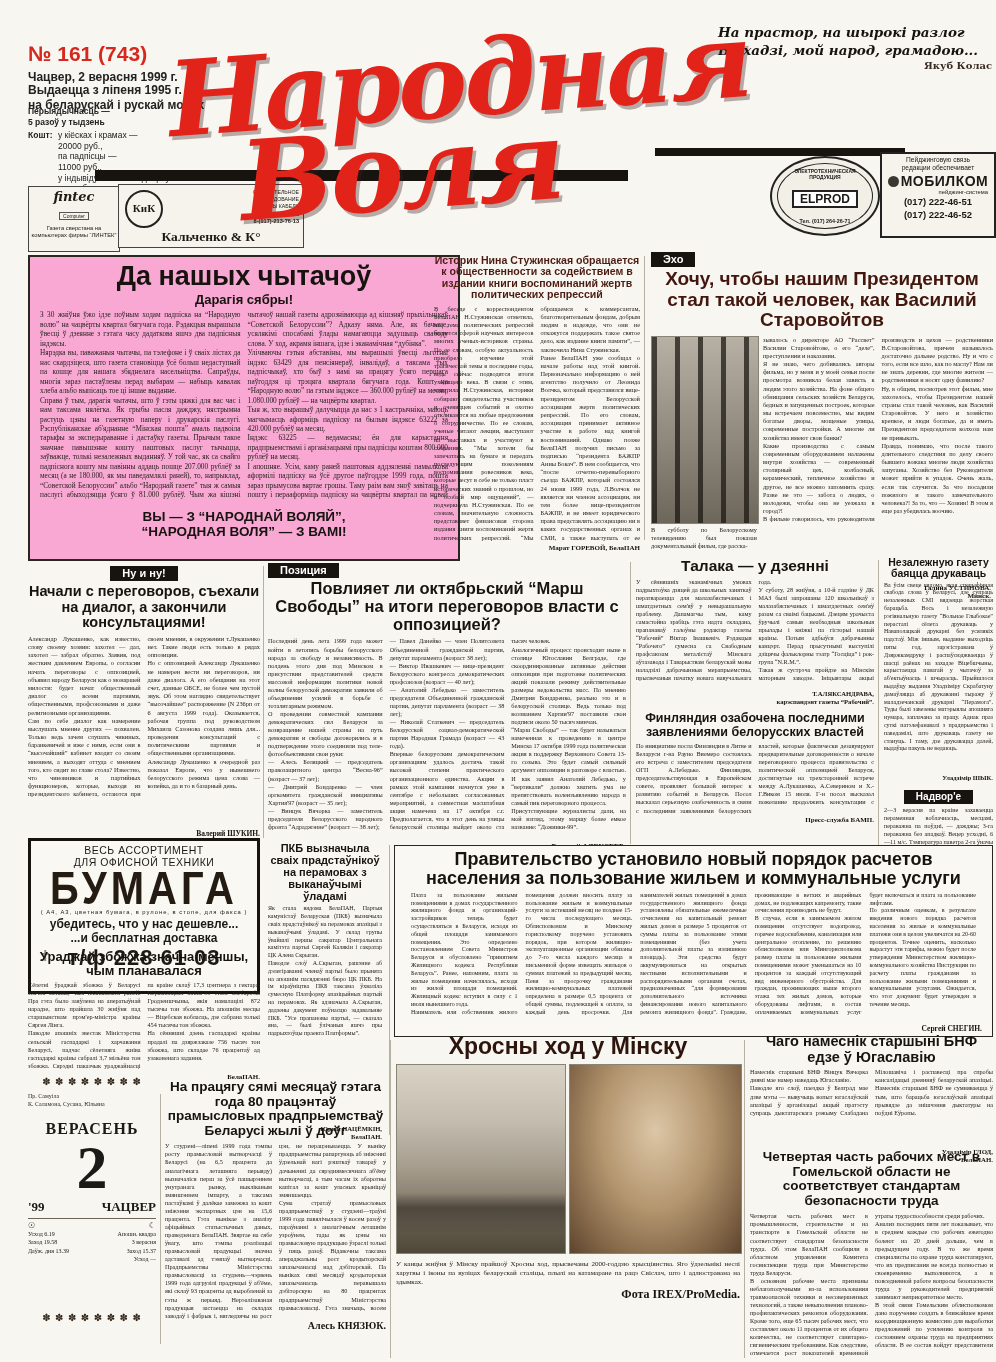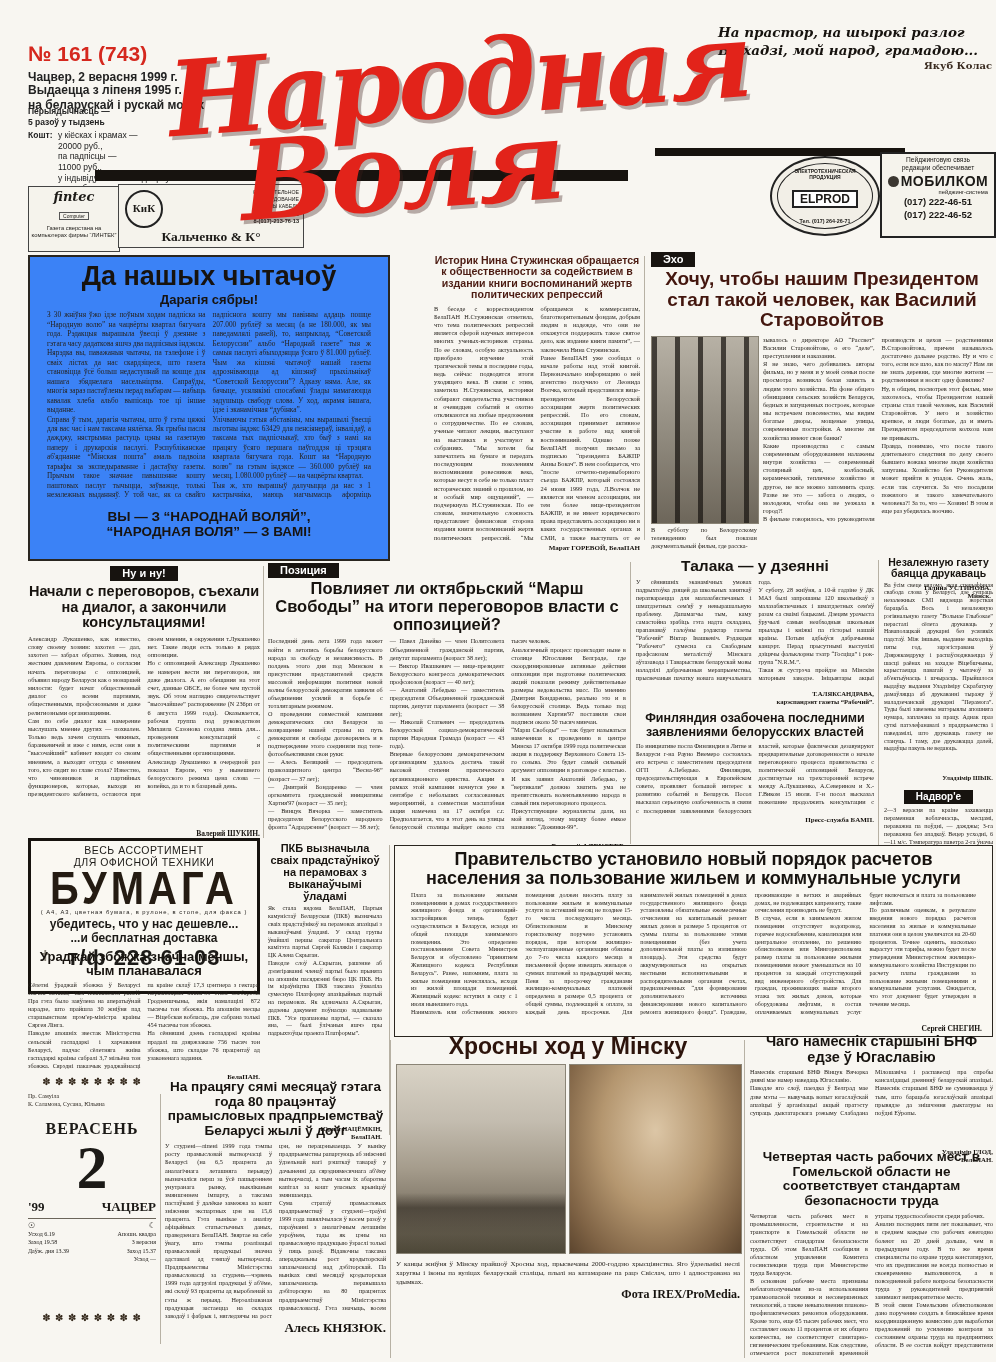--- a/index.html
+++ b/index.html
@@ -80,21 +80,21 @@
 редакции обеспечивает</div>
     <div style="display:flex;align-items:center;justify-content:center;gap:2px;margin-top:1px;">
       <span style="width:11px;height:11px;border-radius:50%;background:#3b3731;display:inline-block;"></span>
       <span class="smallsans" style="font-weight:bold;font-size:14px;letter-spacing:.5px;">МОБИЛКОМ</span>
     </div>
     <div class="smallsans" style="font-size:5.8px;text-align:right;padding-right:6px;">пейджинг-система</div>
     <div class="smallsans" style="font-size:9.5px;font-weight:bold;white-space:pre-line;line-height:1.3;margin-top:1px;">(017) 222-46-51
 (017) 222-46-52</div>
   </div>
 
-  <div class="b" style="left:28px;top:255px;width:362px;height:306px;border:2px solid #2a2620;background:#3b82f6;padding:5px 17px;box-sizing:border-box;">
+  <div class="b" style="left:28px;top:255px;width:432px;height:306px;border:2px solid #2a2620;background:#f9a8d4;padding:5px 10px;box-sizing:border-box;">
     <div class="h" style="font-size:27px;">Да нашых чытачоў</div>
     <div class="h" style="font-size:13px;margin-top:2px;">Дарагія сябры!</div>
     <div class="t c2" style="font-size:7.3px;height:196px;margin-top:3px;">З 30 жніўня ўжо ідзе поўным ходам падпіска на “Народную волю” на чацвёрты квартал бягучага года. Рэдакцыя вырашыла ўвесці ў дзеянне з гэтага часу дадаткова яшчэ два падпісныя індэксы.
 Нярэдка вы, паважаныя чытачы, па тэлефоне і ў сваіх лістах да нас скардзіцеся, што газета становіцца ўсё больш недаступнай па кошце для нашага збяднелага насельніцтва. Сапраўды, многія зараз пастаўлены перад выбарам — набыць кавалак хлеба альбо выпісаць тое ці іншае выданне.
 Справа ў тым, дарагія чытачы, што ў гэты цяжкі для вас час і нам таксама нялёгка. Як грыбы пасля дажджу, нястрымна растуць цэны на газетную паперу і друкарскія паслугі. Рэспубліканскае аб'яднанне “Мінская пошта” амаль падвоіла тарыфы за экспедыраванне і дастаўку газеты. Прычым такое значнае павышэнне кошту паштовых паслуг тычыцца, заўважце, толькі незалежных выданняў. У той час, як са свайго падпіснога кошту мы павінны аддаць пошце 207.000 рублёў за месяц (а не 180.000, як мы паведамлялі раней), то, напрыклад, “Советской Белоруссии” альбо “Народнай газете” тыя ж самыя паслугі абыходзяцца ўсяго ў 81.000 рублёў. Чым жа кішэні чытачоў нашай газеты адрозніваюцца ад кішэняў прыхільнікаў “Советской Белоруссии”? Адказу няма. Але, як бачыце, усялякімі спосабамі ўлады намагаюцца задушыць свабоду слова. У ход, акрамя іншага, ідзе і эканамічная “дубінка”.
 Улічваючы гэтыя абставіны, мы вырашылі ўвесці льготны індэкс 63429 для пенсіянераў, інвалідаў, а таксама тых падпісчыкаў, хто быў з намі на працягу ўсяго першага паўгоддзя ці трэцяга квартала бягучага года. Кошт на “Народную волю” па гэтым індэксе — 360.000 рублёў на месяц, 1.080.000 рублёў — на чацвёрты квартал.
 Тыя ж, хто вырашыў далучыцца да нас з 1 кастрычніка, маюць магчымасць аформіць падпіску па былым індэксе 63222 за 420.000 рублёў на месяц.
 Індэкс 63225 — ведамасны; ён для карыстання прадпрыемствамі і арганізацыямі пры падпісцы коштам 800.000 рублёў на месяц.
 І апошняе. Усім, каму раней паштовыя аддзяленні памылкова аформілі падпіску на ўсё другое паўгоддзе 1999 года, пошта зараз прымусова вяртае грошы. Таму раім вам зноў завітаць на пошту і перааформіць падпіску на чацвёрты квартал па новай цане.
 Спадзяёмся, што наша сяброўства прадоўжыцца і будзе мацнець!</div>
@@ -257,21 +257,21 @@
   </div>
 
   <div class="b" style="left:28px;top:1312px;width:128px;text-align:center;font-size:10px;color:#33271a;letter-spacing:1px;">✽ ✽ ✽ ✽ ✽ ✽ ✽ ✽</div>
 
   <div class="vl" style="left:160px;top:1094px;height:250px;"></div>
 
   <div class="b" style="left:165px;top:1080px;width:221px;">
     <div class="h" style="font-size:13.5px;">На працягу сямі месяцаў гэтага года 80 працэнтаў прамысловых прадпрыемстваў Беларусі жылі ў доўг</div>
     <div class="t c2" style="font-size:6.2px;height:178px;margin-top:4px;">У студзені—ліпені 1999 года тэмпы росту прамысловай вытворчасці ў Беларусі (на 6,5 працэнта да аналагічнага леташняга перыяду) вызначаліся перш за ўсё пашырэннем унутранага рынку, выкліканым змяншэннем імпарту, а таксама пастаўкамі ў далёкае замежжа за кошт зніжэння экспартных цэн на 15,6 працэнта. Гэта вынікае з аналізу афіцыйных статыстычных даных, праведзенага БелаПАН. Звяртае на сябе ўвагу, што тэмпы рэалізацыі прамысловай прадукцыі значна адставалі ад тэмпаў вытворчасці. Прадпрыемствы Міністэрства прамысловасці за студзень—чэрвень 1999 года адгрузілі прадукцыі ў аб'ёме, які склаў 93 працэнты ад выробленай за гэты ж перыяд. Нерэалізаваная прадукцыя застаецца на складах заводаў і фабрык і, нягледзячы на рост цэн, не перацэньваецца. У выніку прадпрыемствы рапартуюць аб зніжэнні ўдзельнай вагі рэшткаў тавараў у дачыненні да сярэднямесячнага аб'ёму вытворчасці, а тым часам іх абаротны капітал за кошт уласных крыніцаў змяншаецца.
 Сума стратаў прамысловых прадпрыемстваў у студзені—траўні 1999 года павялічылася ў восем разоў у параўнанні з аналагічным леташнім узроўнем, тады як цэны на прамысловую прадукцыю ўзраслі толькі ў пяць разоў. Відавочны таксама апераджальны рост крэдыторскай запазычанасці над дэбіторскай. Па выніках сямі месяцаў крэдыторская запазычанасць перавышала дэбіторскую на 80 працэнтах прадпрыемстваў Міністэрства прамысловасці. Гэта значыць, восем прадпрыемстваў з дзесяці ўвесь гэты час жылі ў доўг.</div>
-    <div class="by" style="font-size:13px;">Алесь КНЯЗЮК.</div>
+    <div class="by" style="font-size:10px;">Алесь КНЯЗЮК.</div>
   </div>
 
   <div class="vl" style="left:390px;top:1040px;height:318px;"></div>
 
   <div class="b" style="left:396px;top:1034px;width:344px;">
     <div class="h" style="font-size:23px;color:#2d140c;">Хросны ход у Мінску</div>
     <div style="position:relative;height:196px;margin-top:5px;">
       <div class="photo" style="left:0;top:0;width:168px;height:188px;background:linear-gradient(180deg,rgba(0,0,0,0) 68%,rgba(30,25,18,.5) 76%,rgba(30,25,18,.15) 90%),linear-gradient(180deg,#d9d3c6 0%,#c3bcaf 30%,#a59c8c 55%,#7c7364 78%,#56503f 100%);"></div>
       <div class="photo" style="left:173px;top:0;width:171px;height:188px;background:radial-gradient(ellipse at 50% 35%,#dcc6a6 0%,#b4966f 45%,#7f6345 80%,#5c452e 100%);"></div>
     </div>

